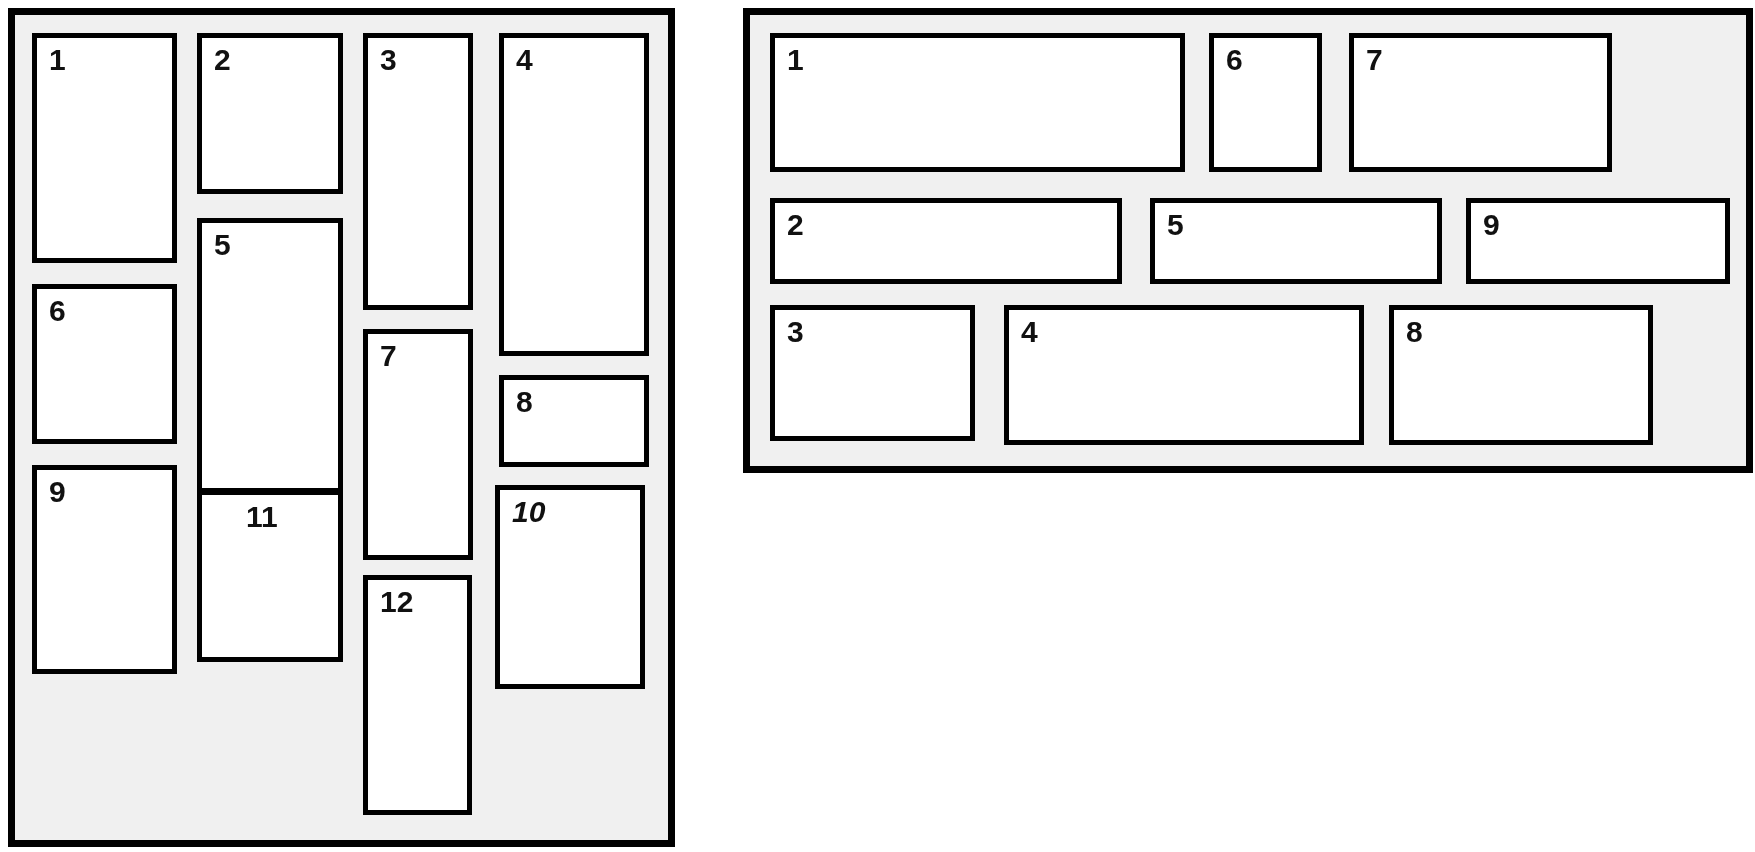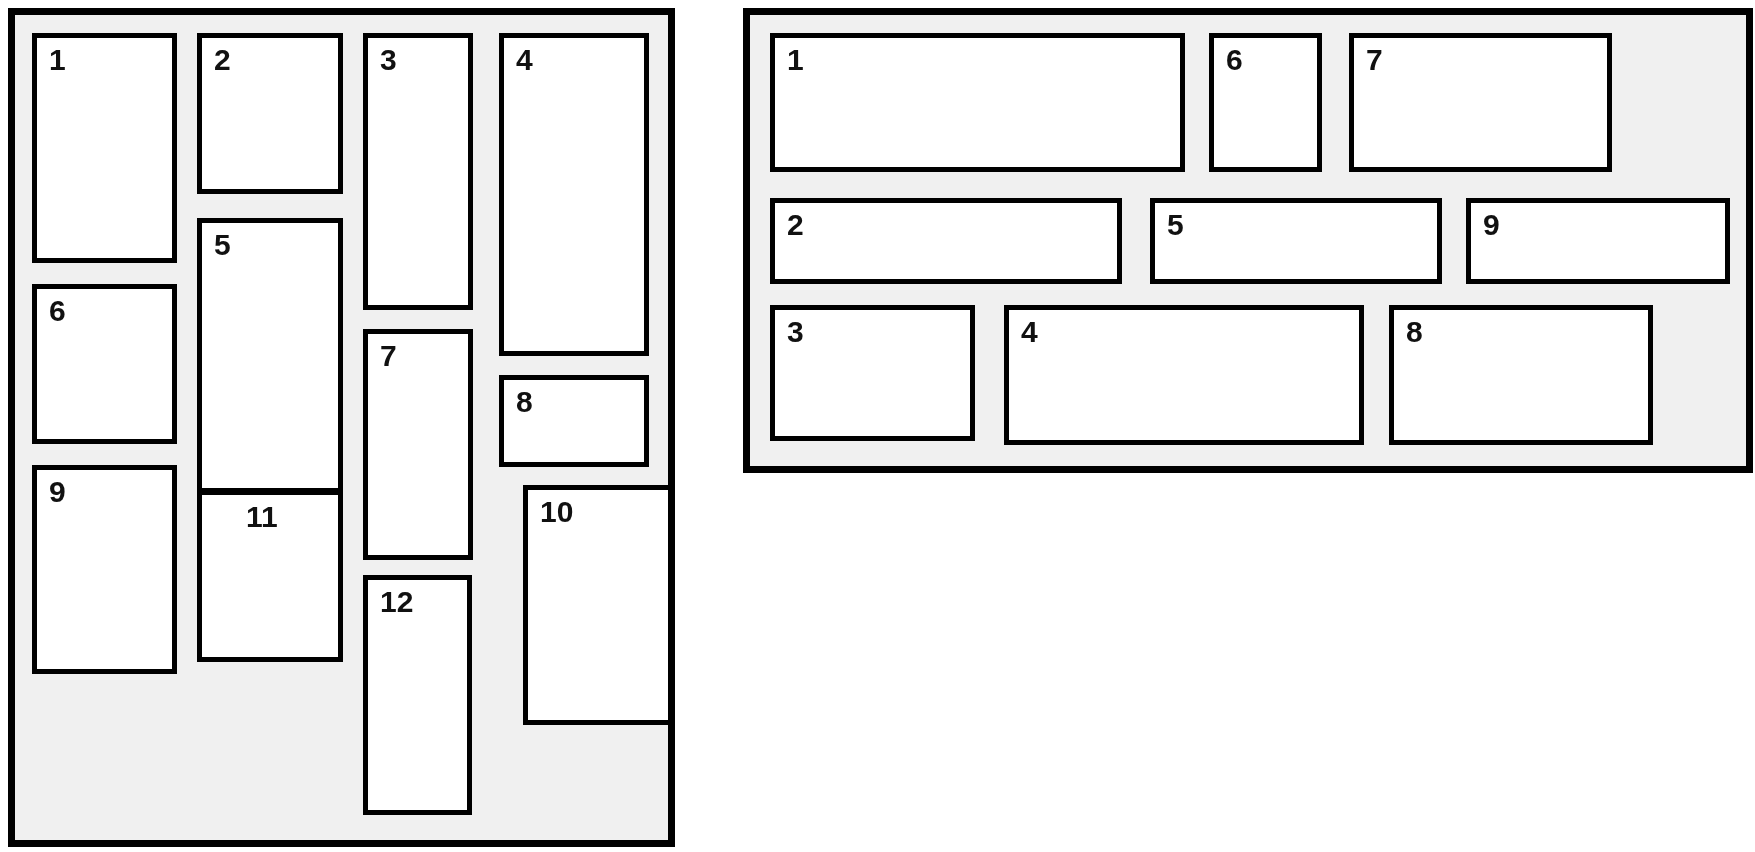--- a/index.html
+++ b/index.html
@@ -63,21 +63,21 @@
       </div>
       <div class="box" style="left: 348px; top: 314px; width: 110px; height: 231px;">
         <span class="box-label">7</span>
       </div>
       <div class="box" style="left: 484px; top: 360px; width: 150px; height: 92px;">
         <span class="box-label">8</span>
       </div>
       <div class="box" style="left: 17px; top: 450px; width: 145px; height: 209px;">
         <span class="box-label">9</span>
       </div>
-      <div class="box" style="left: 508px; top: 470px; width: 150px; height: 240px;">
+      <div class="box" style="left: 480px; top: 470px; width: 150px; height: 204px; font-style: italic;">
         <span class="box-label">10</span>
       </div>
       <div class="box" style="left: 182px; top: 475px; width: 146px; height: 172px; padding-left: 32px;">
         <span class="box-label">11</span>
       </div>
       <div class="box" style="left: 348px; top: 560px; width: 109px; height: 240px;">
         <span class="box-label">12</span>
       </div>
     </div>
   <div class="panel" style="left: 743px; top: 8px; width: 1010px; height: 465px; border-width: 7px;">

